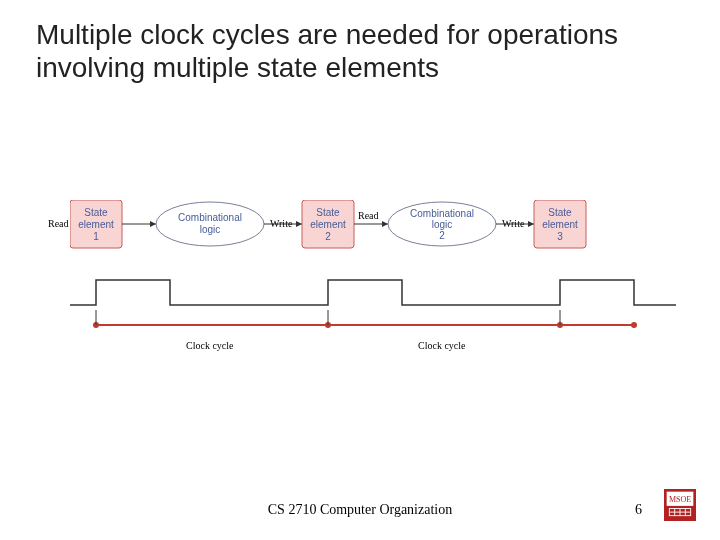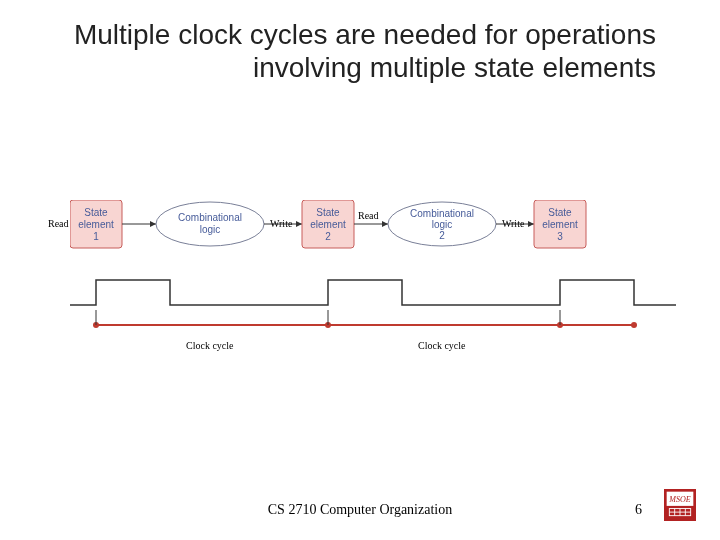--- a/index.html
+++ b/index.html
@@ -15,21 +15,20 @@
   }
   .title {
     position: absolute;
     left: 36px;
     top: 18px;
     width: 620px;
     font-size: 28px;
     font-weight: 400;
     line-height: 1.18;
     color: #222;
-    text-align: right;
   }
   .diagram {
     position: absolute;
     left: 70px;
     top: 200px;
     width: 606px;
     height: 160px;
   }
   .diagram svg {
     width: 100%;
@@ -66,21 +65,20 @@
     font-family: Georgia, "Times New Roman", serif;
     font-size: 14px;
     color: #000;
   }
   .logo {
     position: absolute;
     right: 24px;
     bottom: 15px;
     width: 32px;
     height: 36px;
-    font-style: italic;
   }
   .logo svg { display:block; }
 </style>
 </head>
 <body>
 
 <div class="title">
   <span>Multiple clock cycles are needed for operations involving multiple state elements</span>
 </div>
 

